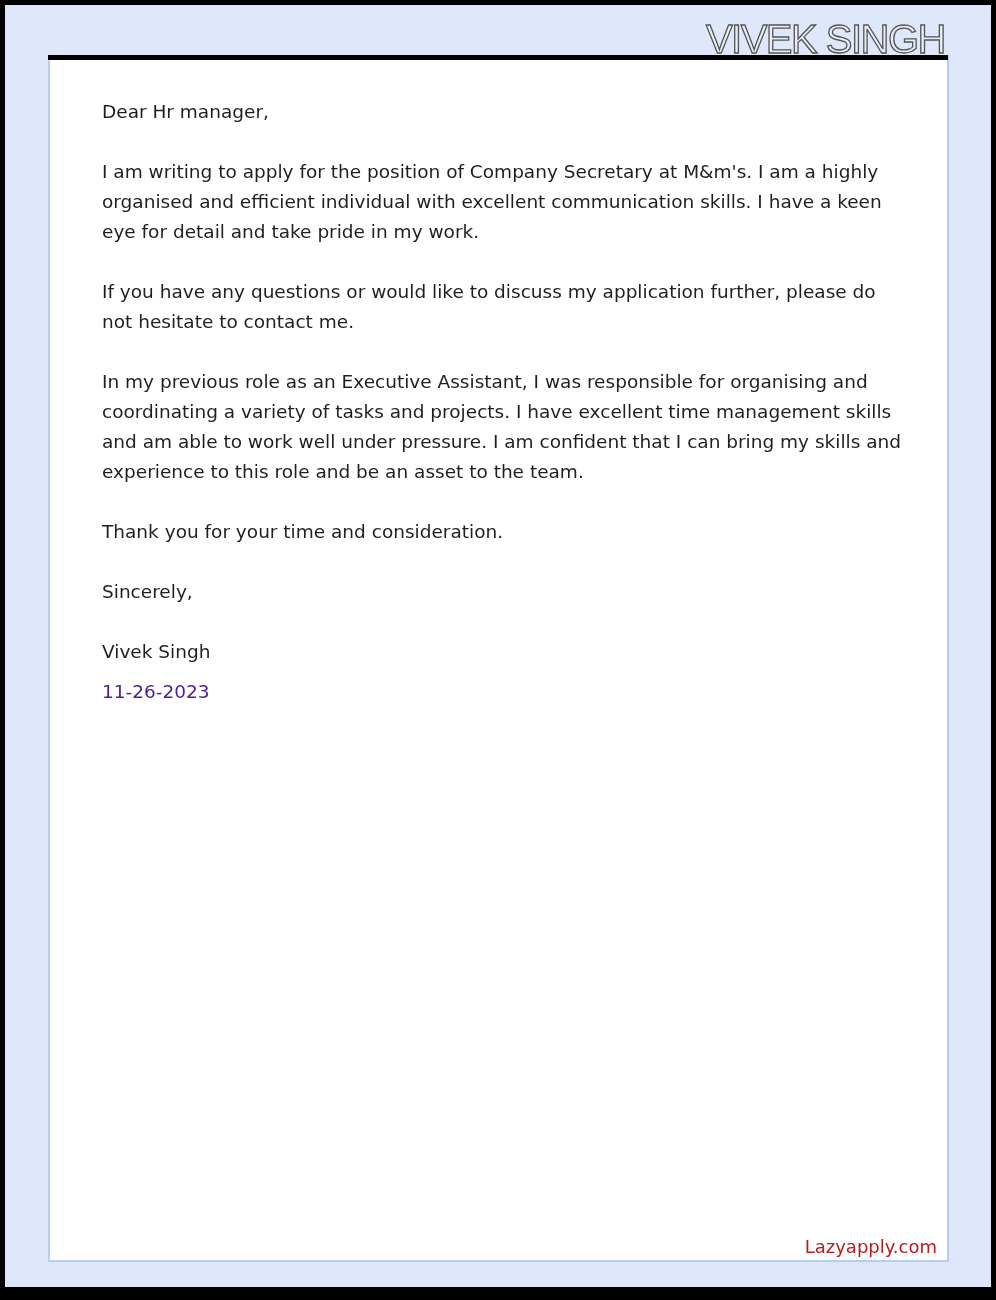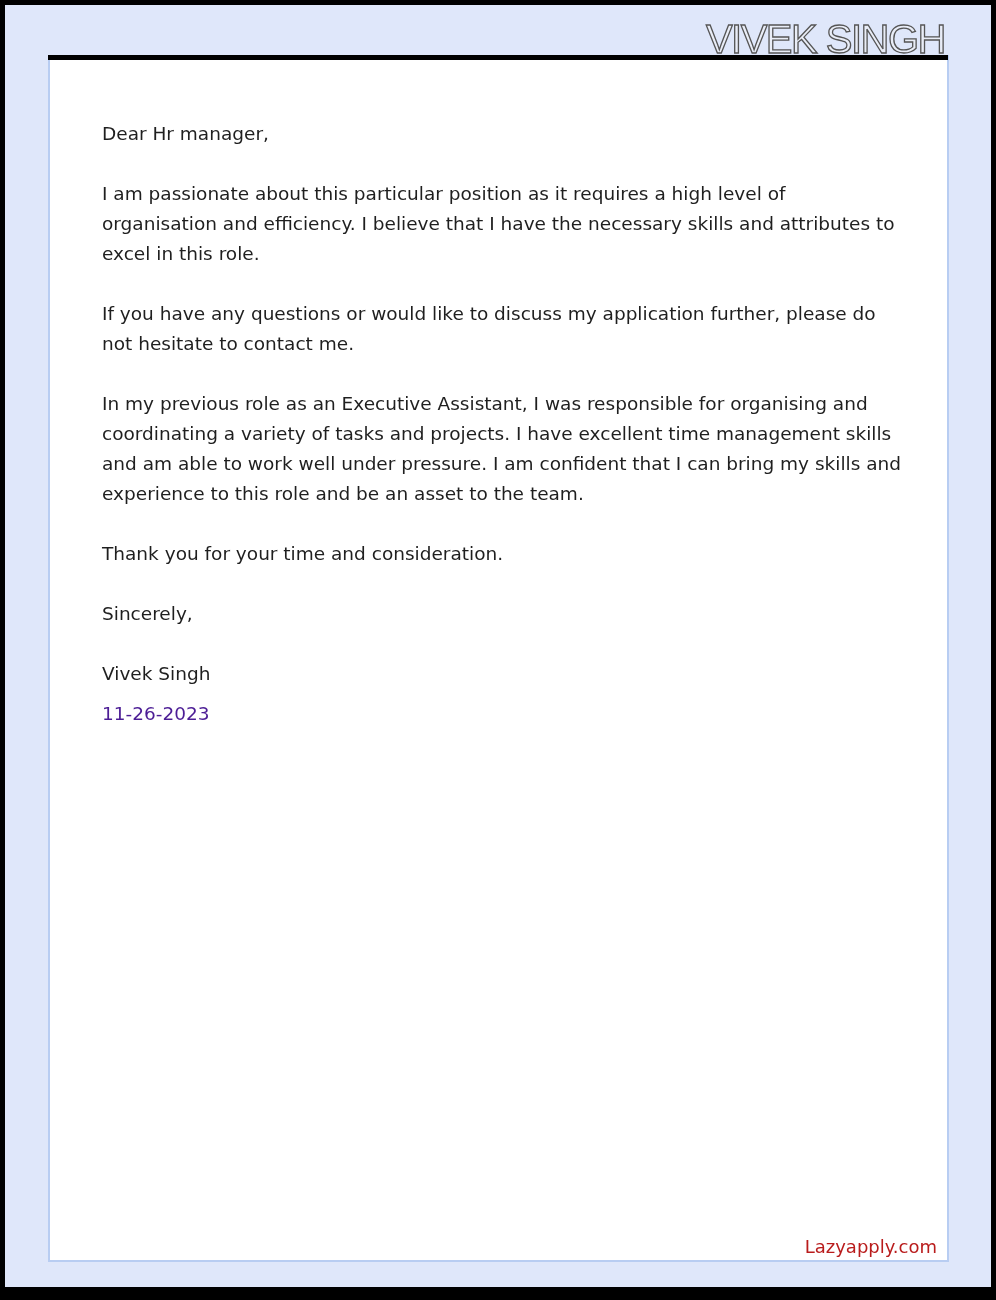--- a/index.html
+++ b/index.html
@@ -25,39 +25,39 @@
     position: absolute; left: 43px; top: 50px; width: 897px; height: 1205px;
     background: #fff;
     border: 2px solid #b8cdf2;
     border-top: none;
   }
   .topbar {
     position: absolute; left: 43px; top: 50px; width: 900px; height: 5px; background: #000;
   }
   .content {
     position: absolute; left: 52px; top: 42px; width: 800px;
-    font-size: 18.5px; line-height: 30px; color: #1f1f1f; margin-top: 22px;
+    font-size: 18.5px; line-height: 30px; color: #1f1f1f;
   }
   .content p { margin: 0 0 30px 0; }
   .content p.tight { margin-bottom: 10px; }
   .date { color: #4c1d95; }
   .footer {
     position: absolute; right: 10px; bottom: 3px;
     font-size: 18px; color: #b91c1c;
   }
 </style>
 </head>
 <body>
 
 <div class="page">
   <div class="name">VIVEK SINGH</div>
   <div class="card">
     <div class="content">
       <p>Dear Hr manager,</p>
-      <p>I am passionate about this particular position as it requires a high level of organisation and efficiency. I believe that I have the necessary skills and attributes to excel in this role.</p>
+      <p>I am writing to apply for the position of Company Secretary at M&amp;m's. I am a highly organised and efficient individual with excellent communication skills. I have a keen eye for detail and take pride in my work.</p>
       <p>If you have any questions or would like to discuss my application further, please do not hesitate to contact me.</p>
       <p>In my previous role as an Executive Assistant, I was responsible for organising and coordinating a variety of tasks and projects. I have excellent time management skills and am able to work well under pressure. I am confident that I can bring my skills and experience to this role and be an asset to the team.</p>
       <p>Thank you for your time and consideration.</p>
       <p>Sincerely,</p>
       <p class="tight">Vivek Singh</p>
       <p class="date">11-26-2023</p>
     </div>
     <div class="footer">Lazyapply.com</div>
   </div>
   <div class="topbar"></div>

